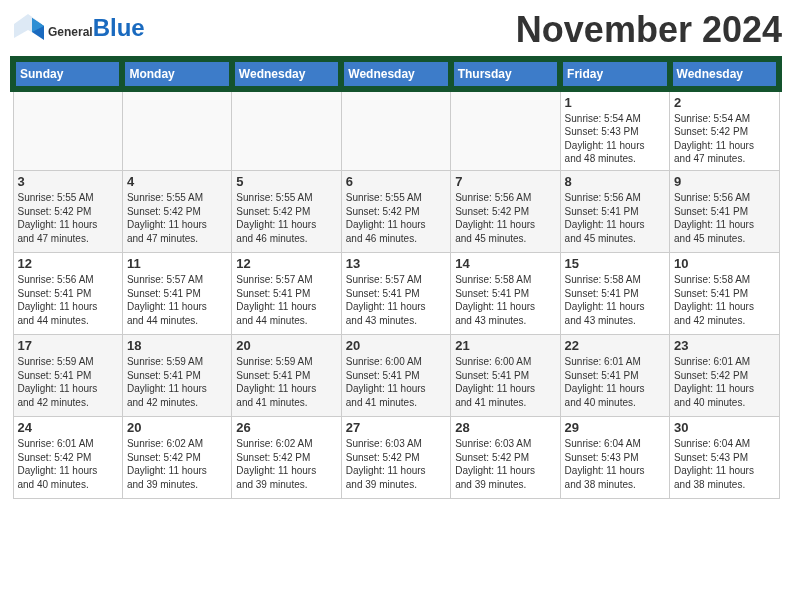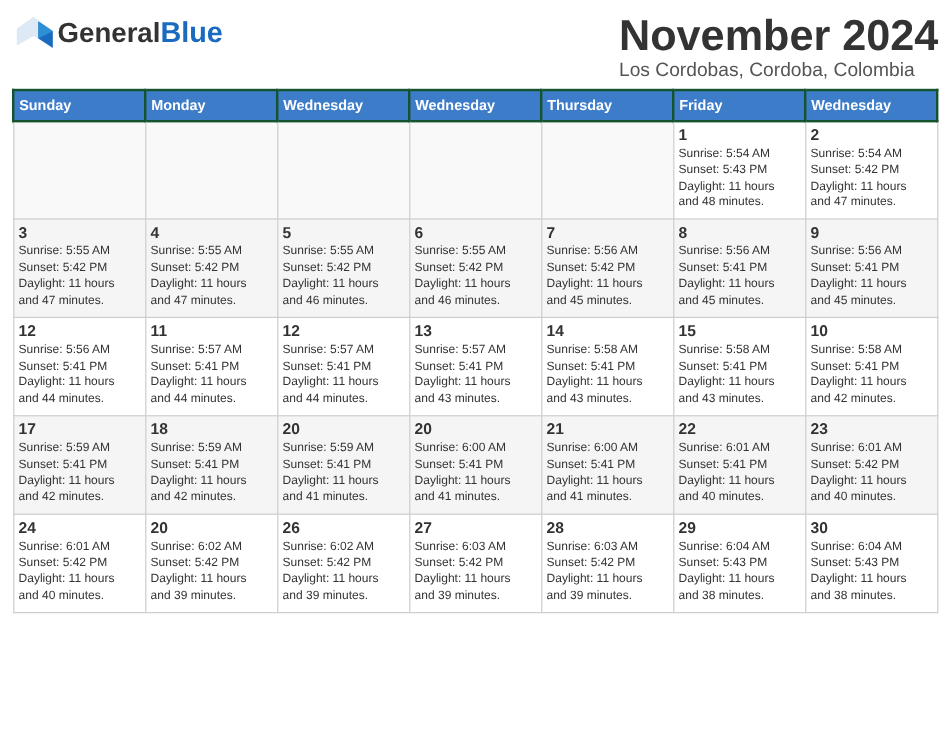--- a/index.html
+++ b/index.html
@@ -44,21 +44,21 @@
       border-collapse: collapse;
       table-layout: fixed;
     }
     thead tr th {
       background-color: #3d7cc9;
       color: #fff;
       font-size: 12px;
       font-weight: bold;
       padding: 5px 4px;
       text-align: left;
-      border: 2px solid #14532d;
+      border: 6px solid #14532d;
     }
     tbody tr td {
       border: 1px solid #ccc;
       vertical-align: top;
       padding: 3px 4px;
       font-size: 10.5px;
       color: #333;
       height: 82px;
       background: #fff;
     }
@@ -85,27 +85,26 @@
 <div class="header">
   <div class="logo">
     <div class="logo-row">
       <svg width="36" height="36" viewBox="0 0 36 36">
         <rect x="0" y="0" width="36" height="36" fill="none"></rect>
         <polygon points="18,4 32,14 32,28 18,20 4,28 4,14" fill="#1a6abf" opacity="0.15"></polygon>
         <polygon points="22,8 34,16 34,30 22,22" fill="#1a6abf"></polygon>
         <polygon points="22,8 34,16 22,22" fill="#2d8fd4"></polygon>
       </svg>
       <div>
-        <span style="font-size:23px;font-weight:bold;color:#333;">General</span><span style="font-size:24px;font-weight:bold;color:#1a6abf;">Blue</span>
+        <span style="font-size:12px;font-weight:bold;color:#333;">General</span><span style="font-size:24px;font-weight:bold;color:#1a6abf;">Blue</span>
       </div>
     </div>
   </div>
   <div class="title-area">
     <div class="month-title">November 2024</div>
-    <div class="location">Los Cordobas, Cordoba, Colombia</div>
   </div>
 </div>
 
 <table>
   <thead>
     <tr>
     <th>Sunday</th>
         <th>Monday</th>
         <th>Wednesday</th>
         <th>Wednesday</th>

